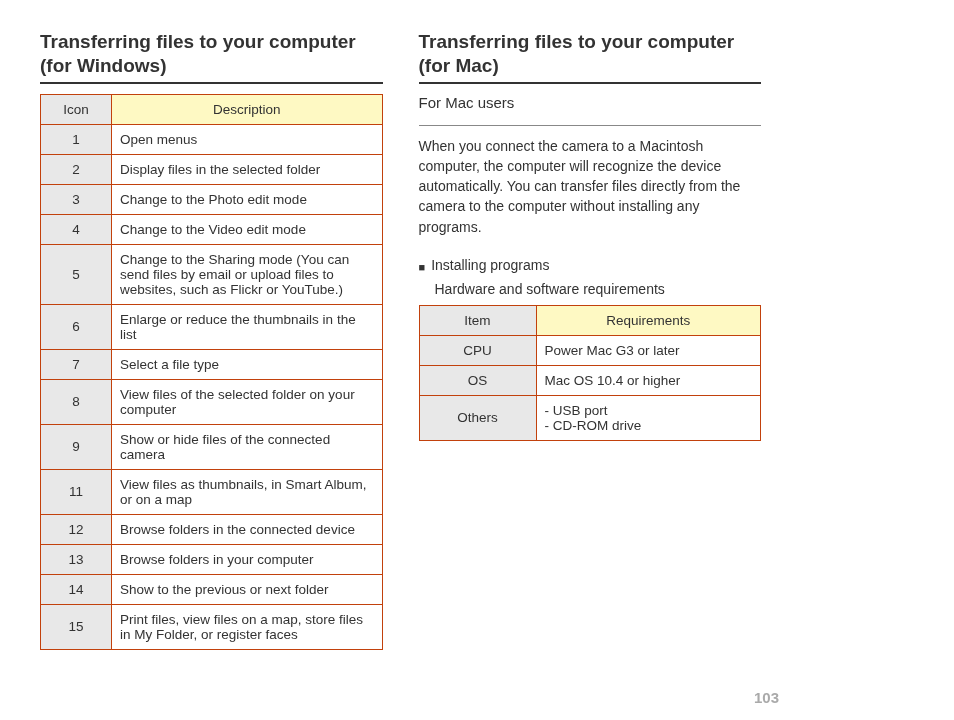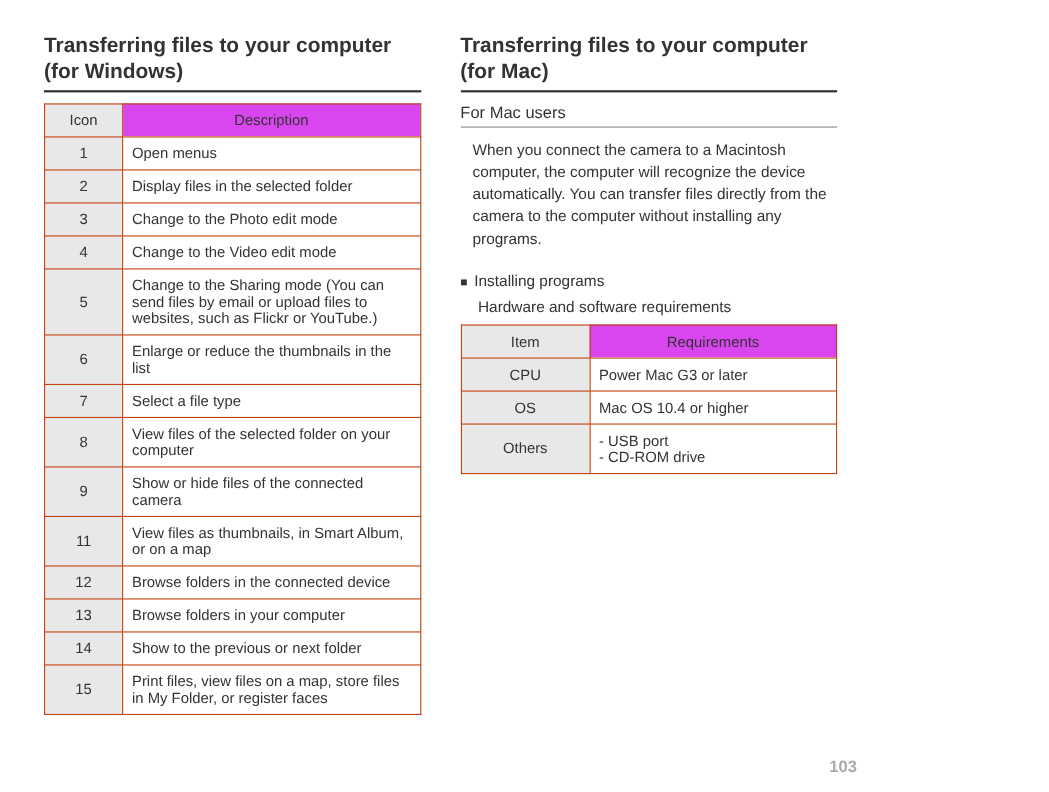--- a/index.html
+++ b/index.html
@@ -2,25 +2,25 @@
 <html><head>
 <meta charset="utf-8">
 <style>
   html,body{margin:0;padding:0;background:#fff;font-family:Arial,Helvetica,sans-serif;color:#333;font-size:14px;}
   .page{width:799px;height:720px;position:relative;box-sizing:border-box;padding:30px 38px 20px 40px;}
   .cols{display:flex;gap:36px;}
   .col{flex:1;min-width:0;}
   h2.section{font-size:19px;font-weight:bold;color:#333;margin:20px 0 4px 0;line-height:1.25;}
   h2.section.tight{margin-top:0;}
   .hr-thick{border:none;border-top:2px solid #333;margin:0 0 10px 0;}
-  .subhead{font-size:15px;margin:8px 0 0 0;padding-bottom:4px;border-bottom:1px solid #888;}
-  p.body{font-size:14px;line-height:1.45;margin:10px 0 18px 11px;color:#333;}
+  .subhead{font-size:15px;margin:8px 0 0 0;padding-bottom:14px;border-bottom:1px solid #888;}
+  p.body{font-size:14px;line-height:1.45;margin:10px 0 18px 0;color:#333;}
   table{border-collapse:collapse;width:100%;table-layout:fixed;}
   th,td{border:1px solid #c2410c;padding:7px 8px;font-size:13.5px;vertical-align:middle;}
-  th{background:#d946ef;color:#333;font-weight:normal;text-align:center;}
+  th{background:#fef9c3;color:#333;font-weight:normal;text-align:center;}
   .icon-col{width:54px;text-align:center;background:#e8e8e8;}
   .item-col{width:100px;text-align:center;background:#e8e8e8;}
   td.desc{background:#fff;}
   .bullet-row{display:flex;align-items:flex-start;gap:6px;margin:20px 0 4px 0;}
   .bullet-row .sq{font-size:11px;line-height:20px;}
   .bullet-row .txt{font-size:14px;}
   .indent-line{margin-left:16px;font-size:14px;margin-bottom:8px;}
   .pagenum{position:absolute;right:20px;bottom:14px;font-weight:bold;color:#aaa;font-size:15px;}
 </style>
 </head>

